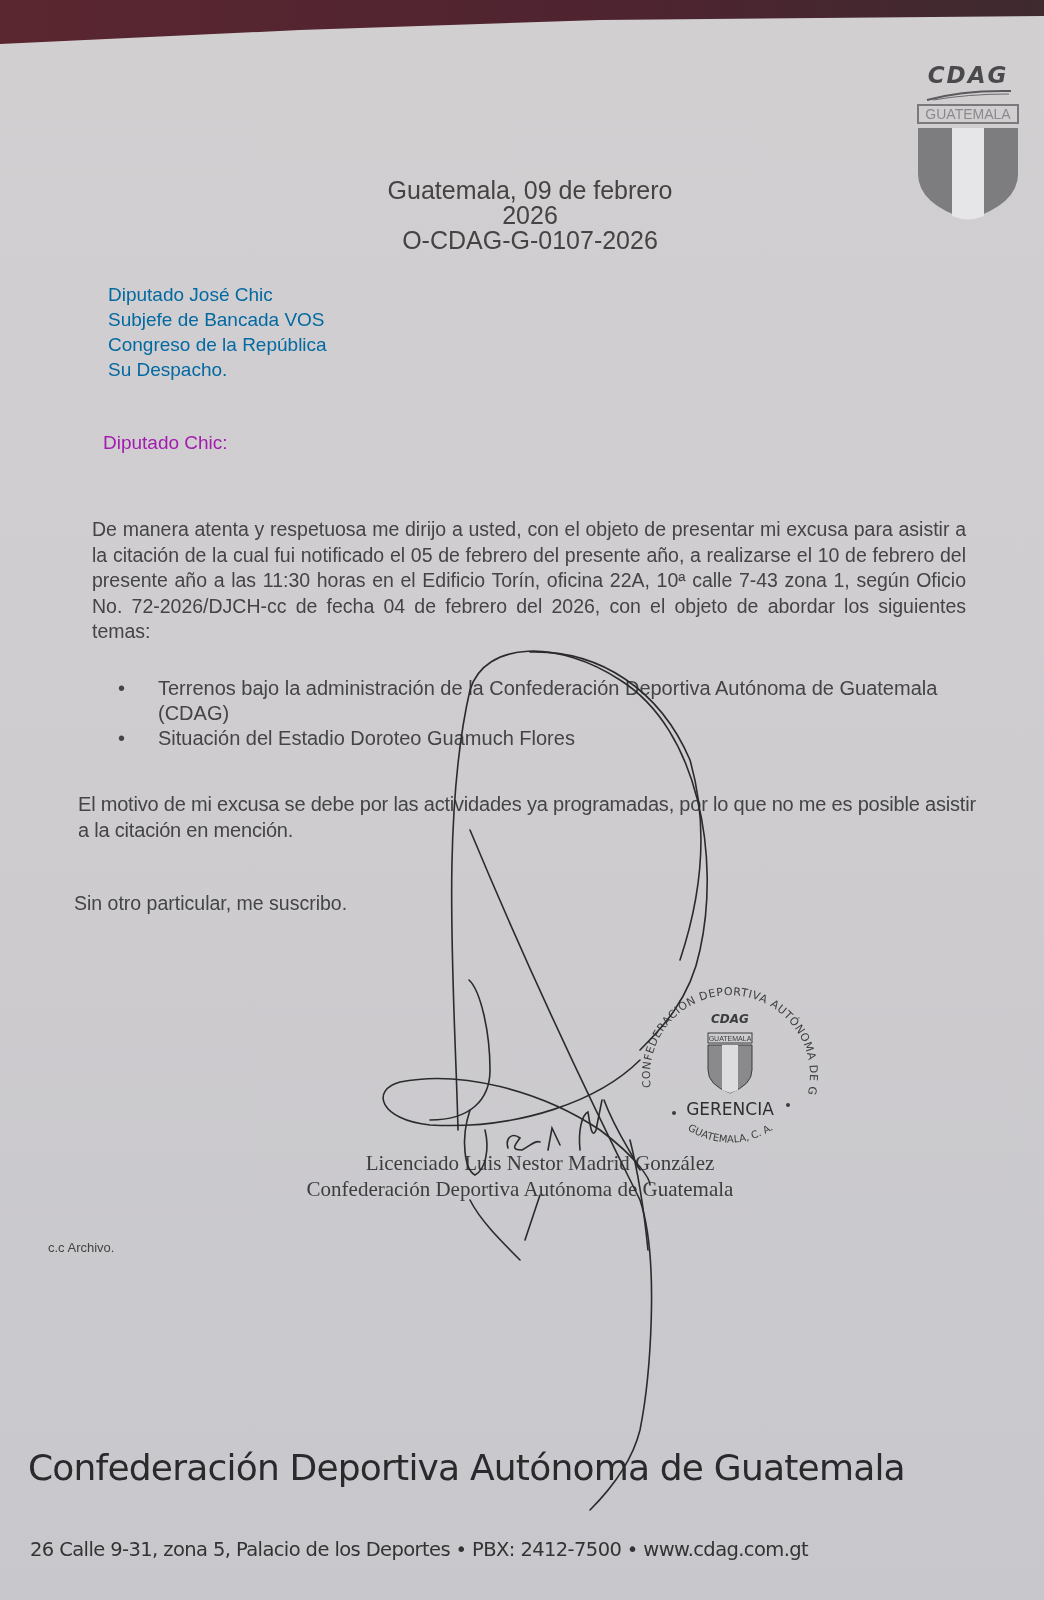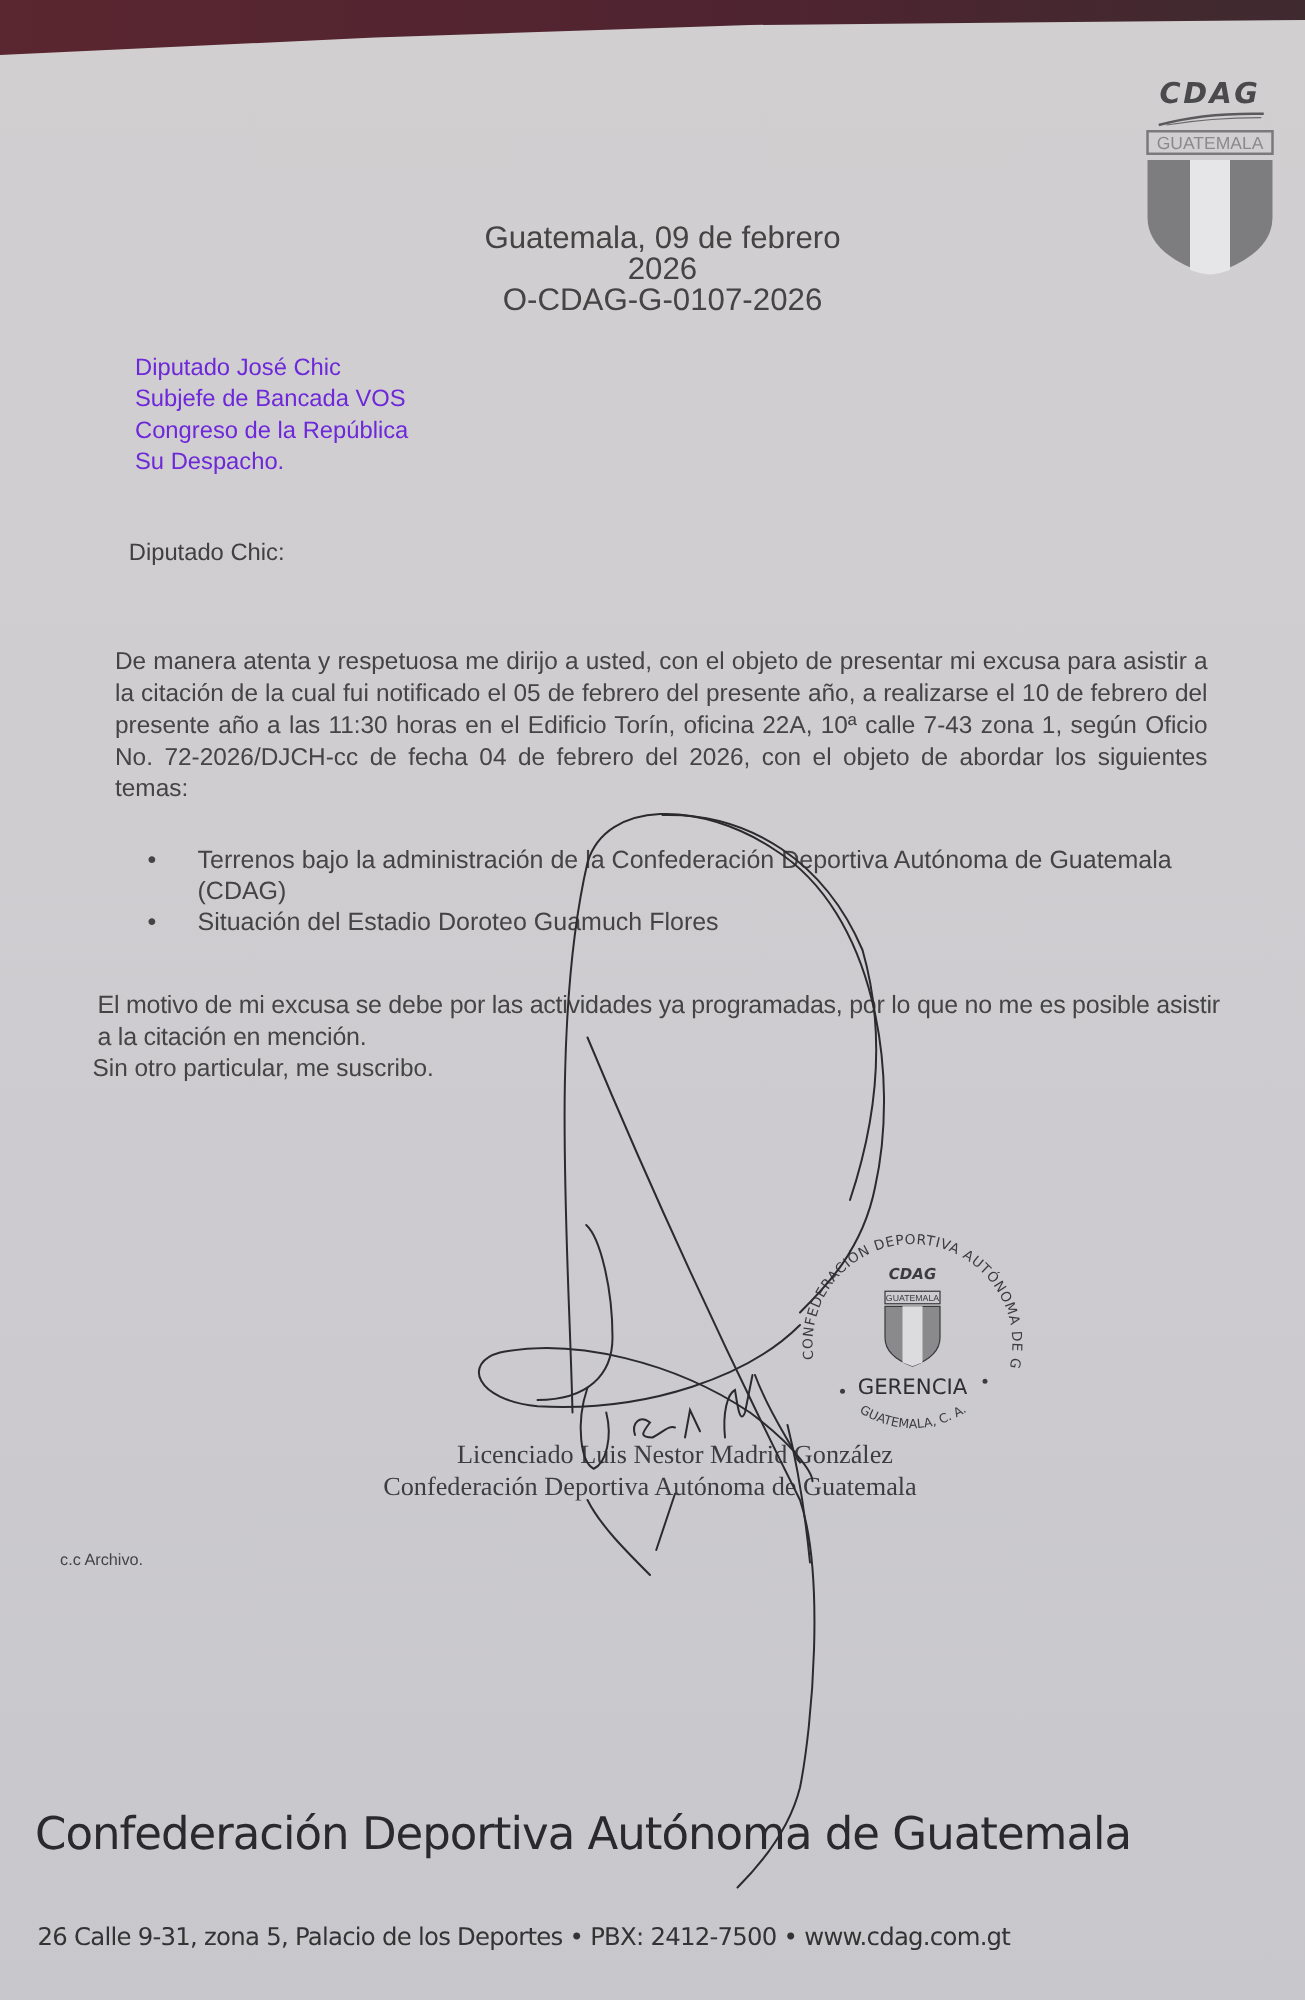--- a/index.html
+++ b/index.html
@@ -21,31 +21,31 @@
     .abs { position: absolute; }
     .logo { left: 912px; top: 62px; width: 112px; text-align: center; }
     .logo-text {
       font-family: "DejaVu Sans", sans-serif; font-weight: bold; font-style: italic;
       font-size: 23px; letter-spacing: 2px; color: #4a4a4c;
     }
     .logo-swoosh { display: block; margin: 0 auto; }
     .shield { display: block; margin: 2px auto 0; }
 
     .date-block { left: 370px; top: 178px; width: 320px; text-align: center; font-size: 25px; line-height: 25px; color: #444; }
-    .addressee { left: 108px; top: 282px; font-size: 19px; line-height: 25px; color: #6d28d9; }
-    .salutation { left: 103px; top: 432px; font-size: 19px; color: #404040; }
+    .addressee { left: 108px; top: 282px; font-size: 19px; line-height: 25px; color: #0369a1; }
+    .salutation { left: 103px; top: 432px; font-size: 19px; color: #a21caf; }
 
     .para { font-size: 19.5px; line-height: 25.5px; color: #444; text-align: justify; }
     .p1 { left: 92px; top: 517px; width: 874px; }
     .bullets { left: 118px; top: 676px; width: 880px; margin: 0; padding: 0; list-style: none;
       font-family: "Liberation Sans Narrow", "Liberation Sans", sans-serif; font-size: 20px; line-height: 25px; color: #444; }
     .bullets li { position: relative; padding-left: 40px; }
     .bullets li::before { content: "\2022"; position: absolute; left: 0; top: 0; }
     .p2 { left: 78px; top: 791px; width: 900px; font-size: 20px; line-height: 26px; text-align: left; letter-spacing: -0.2px; }
-    .closing { left: 74px; top: 844px; font-size: 19.5px; color: #444; }
+    .closing { left: 74px; top: 892px; font-size: 19.5px; color: #444; }
 
     .sig-block { left: 220px; top: 1150px; width: 600px; text-align: center; font-size: 21px; line-height: 26px; color: #3d3d3f; font-family: Liberation Serif, serif; }
     .sig-name { margin-left: 40px; }
     .cc { left: 48px; top: 1240px; font-size: 13px; color: #444; }
 
     .footer-title { left: 28px; top: 1447px; font-family: "DejaVu Sans", sans-serif; font-size: 36px; color: #2a2a2c; letter-spacing: -0.8px; white-space: nowrap; }
     .footer-addr { left: 30px; top: 1506px; font-family: "DejaVu Sans", sans-serif; font-size: 19.5px; color: #333; letter-spacing: -0.6px; white-space: nowrap; margin-top: 32px; }
 
     .stamp { left: 630px; top: 975px; width: 200px; height: 190px; }
     svg.overlay { position: absolute; left: 0; top: 0; pointer-events: none; }

